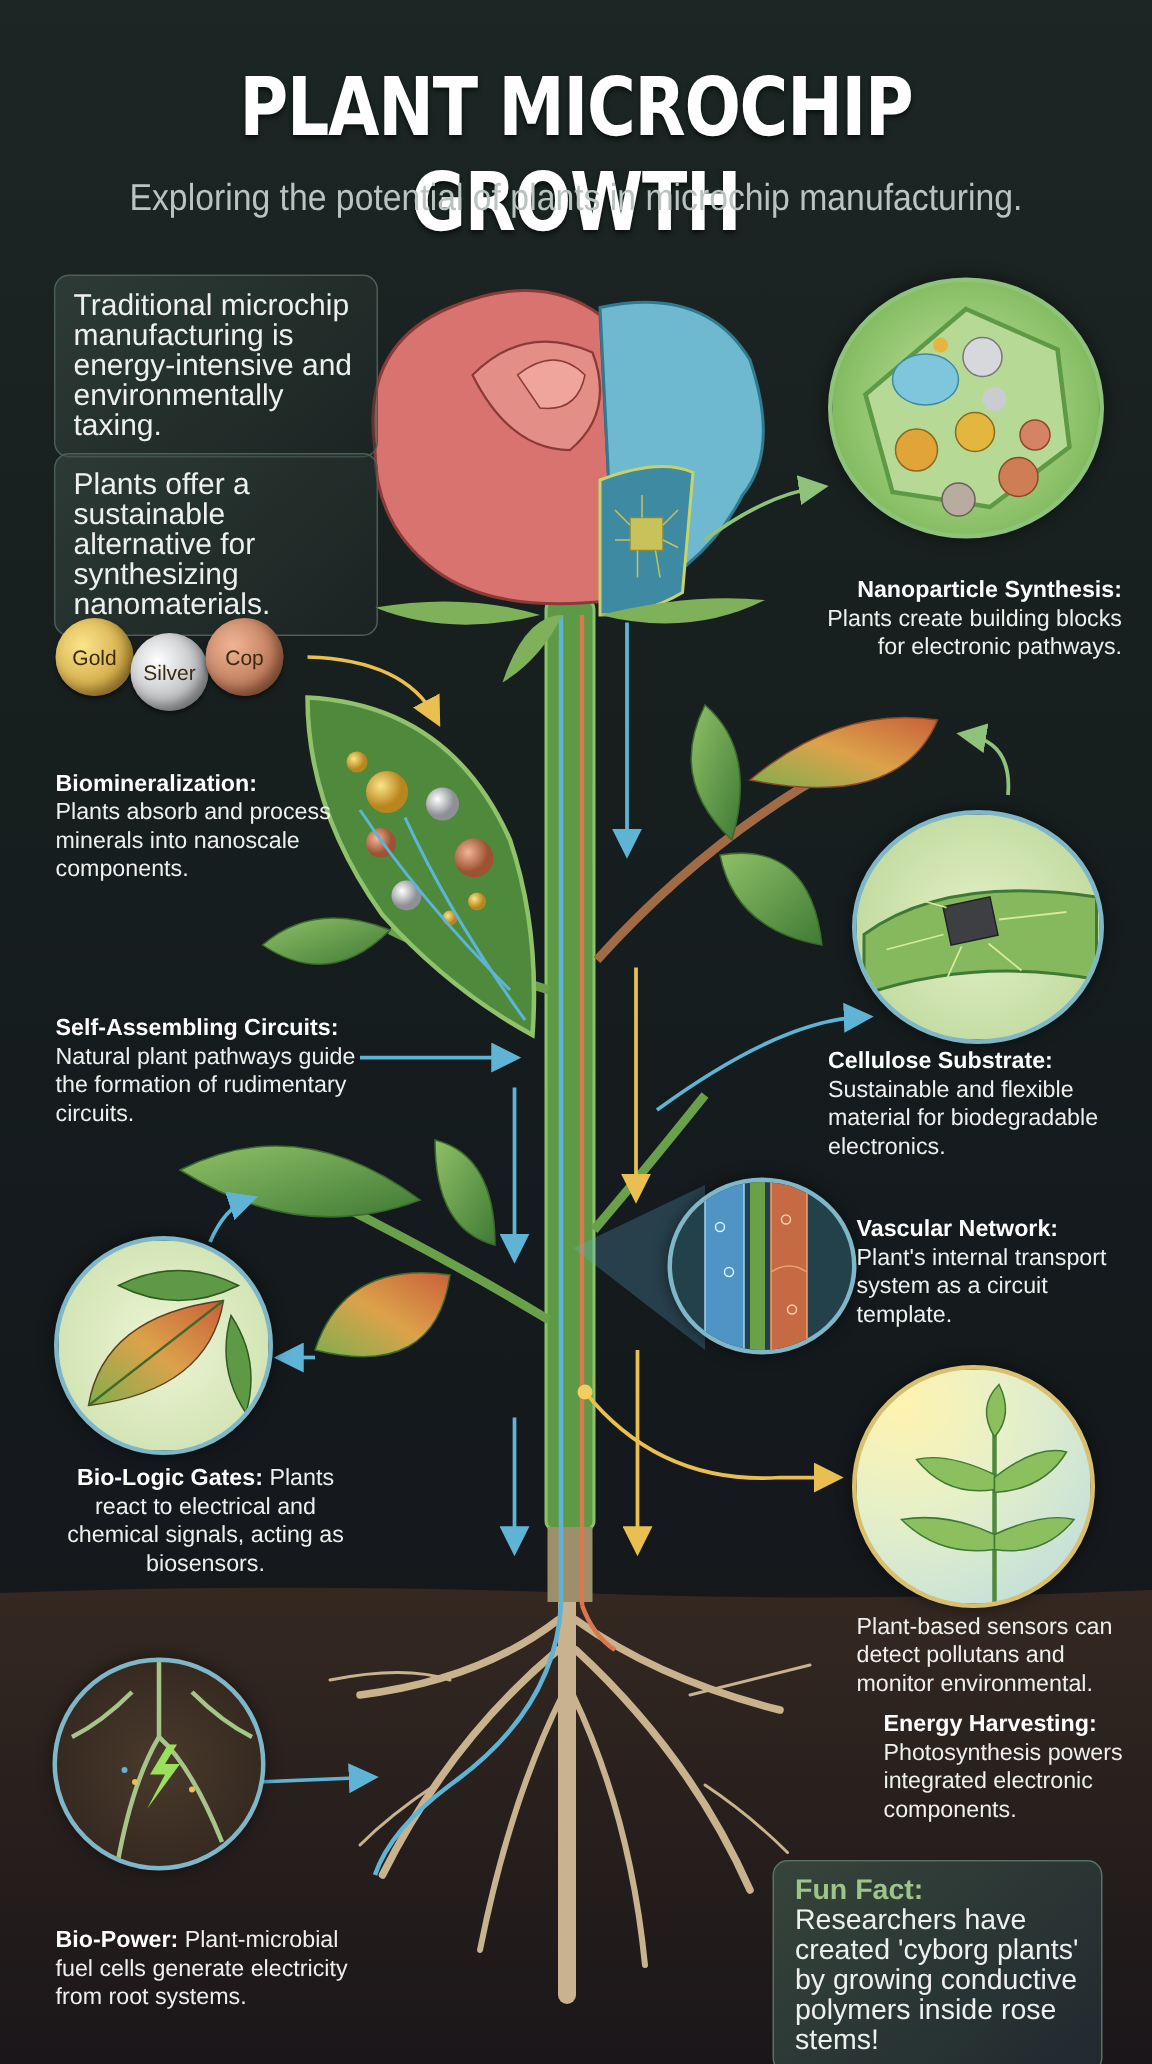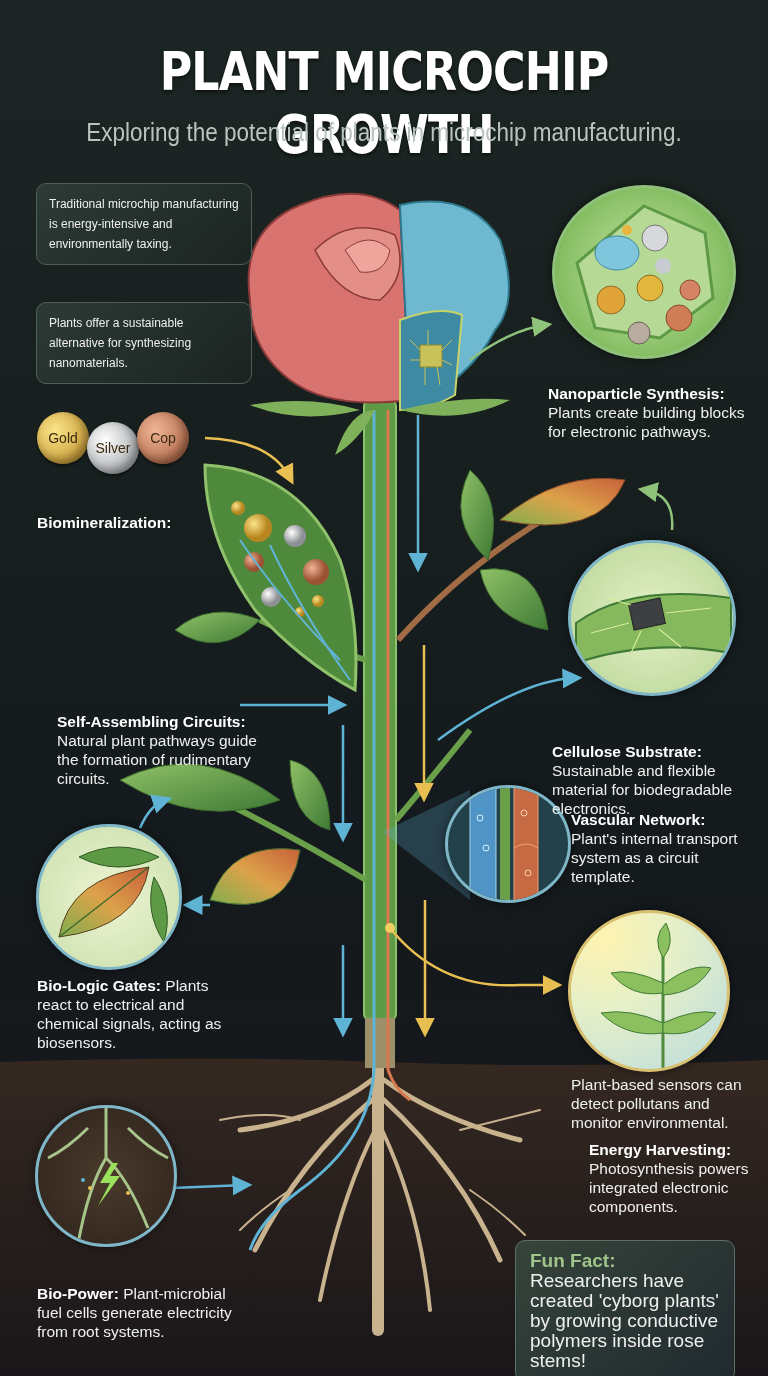--- a/index.html
+++ b/index.html
@@ -15,21 +15,21 @@
     letter-spacing:-1px; color:#ffffff; transform:scaleX(0.82); transform-origin:center;
     text-shadow:0 2px 4px rgba(0,0,0,.6);
   }
   #subtitle {
     left:0; top:118px; width:768px; text-align:center;
     font-size:25px; color:#b9c4c0; transform:scaleX(0.9); transform-origin:center;
   }
   .infobox {
     border:1.5px solid #4e5e58; border-radius:10px;
     background:linear-gradient(135deg, rgba(60,78,70,.55), rgba(30,40,38,.4));
-    padding:10px 12px; font-size:12px; line-height:20px; color:#eef0ee;
+    padding:10px 12px; font-size:20px; line-height:20px; color:#eef0ee;
   }
   .label { font-size:15.5px; line-height:19px; color:#eef0ee; }
   .label b { font-weight:bold; color:#ffffff; }
   .circle {
     border-radius:50%; border:3px solid #7fb6c8; overflow:hidden;
     box-shadow:0 0 10px rgba(0,0,0,.5);
   }
   .coin {
     width:52px; height:52px; border-radius:50%; display:flex; align-items:center; justify-content:center;
     font-size:14px; color:#3a2a10; box-shadow:inset -4px -4px 8px rgba(0,0,0,.35), 0 2px 3px rgba(0,0,0,.5);
@@ -286,43 +286,44 @@
   <div class="coin abs" style="left:50px;top:10px;background:radial-gradient(circle at 35% 35%,#ffffff,#8d9094);">
     <span>Silver</span>
   </div>
   <div class="coin abs" style="left:100px;top:0;background:radial-gradient(circle at 35% 35%,#f0b596,#9c5333);justify-content:center;">
     <span>Cop</span>
   </div>
 </div>
 
 <div class="abs label" style="left:37px;top:513px;width:200px;">
   <b>Biomineralization:</b><br>
-</div>
-
-<div class="abs label" style="left:548px;top:384px;width:200px;">
+  <span>Plants absorb and process minerals into nanoscale components.</span>
+</div>
+
+<div class="abs label" style="left:548px;top:384px;width:200px;text-align:right;">
   <b>Nanoparticle Synthesis:</b><br>
   <span>Plants create building blocks for electronic pathways.</span>
 </div>
 
-<div class="abs label" style="left:37px;top:712px;width:200px;margin-left:20px;">
+<div class="abs label" style="left:37px;top:676px;width:200px;">
   <b>Self-Assembling Circuits:</b><br>
   <span>Natural plant pathways guide the formation of rudimentary circuits.</span>
 </div>
 
-<div class="abs label" style="left:552px;top:742px;width:190px;">
+<div class="abs label" style="left:552px;top:698px;width:190px;">
   <b>Cellulose Substrate:</b><br>
   <span>Sustainable and flexible material for biodegradable electronics.</span>
 </div>
 
 <div class="abs label" style="left:571px;top:810px;width:170px;">
   <b>Vascular Network:</b><br>
   <span>Plant's internal transport system as a circuit template.</span>
 </div>
 
-<div class="abs label" style="left:37px;top:976px;width:200px;">
+<div class="abs label" style="left:37px;top:976px;width:200px;text-align:center;">
   <b>Bio-Logic Gates:</b>
   <span>Plants react to electrical and chemical signals, acting as biosensors.</span>
 </div>
 
 <div class="abs label" style="left:571px;top:1075px;width:180px;">
   <span>Plant-based sensors can detect pollutans and monitor environmental.</span>
 </div>
 
 <div class="abs label" style="left:571px;top:1140px;width:180px;margin-left:18px;">
   <b>Energy Harvesting:</b><br>

